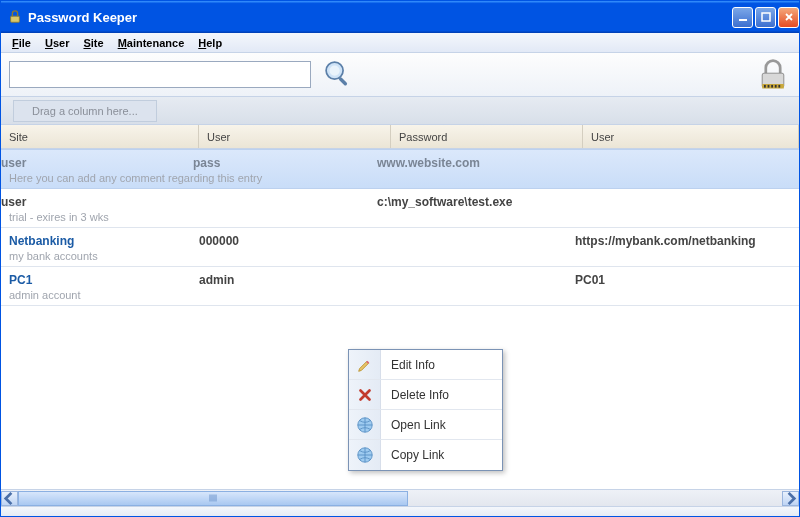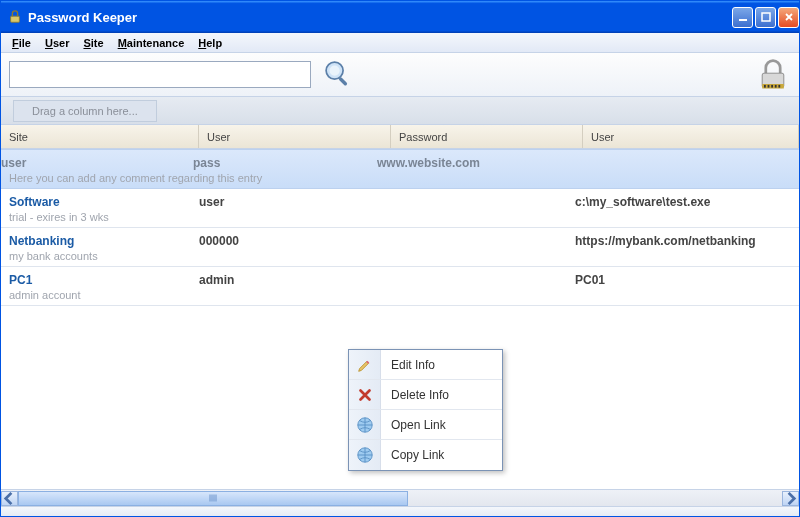--- a/index.html
+++ b/index.html
@@ -152,21 +152,20 @@
     <div class="row selected">
       <div class="row-main">
         <div class="cell cell-user">user</div>
         <div class="cell cell-pass">pass</div>
         <div class="cell cell-link">www.website.com</div>
       </div>
       <div class="row-comment">Here you can add any comment regarding this entry</div>
     </div>
     <div class="row">
       <div class="row-main">
-        <div class="cell cell-site">Software</div>
         <div class="cell cell-user">user</div>
         <div class="cell cell-pass"></div>
         <div class="cell cell-link">c:\my_software\test.exe</div>
       </div>
       <div class="row-comment">trial - exires in 3 wks</div>
     </div>
     <div class="row">
       <div class="row-main">
         <div class="cell cell-site">Netbanking</div>
         <div class="cell cell-user">000000</div>

